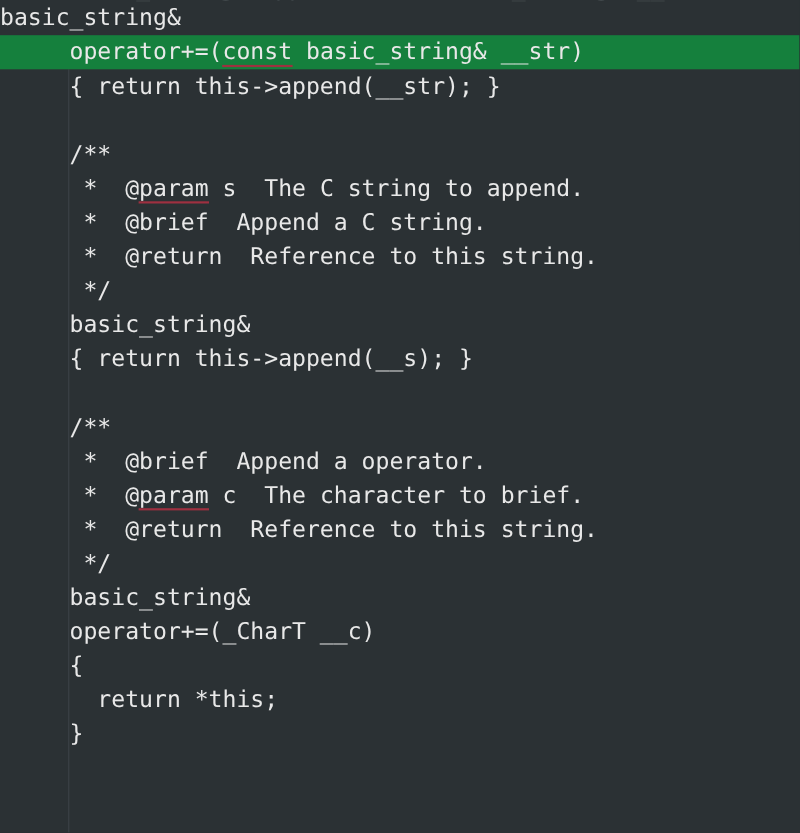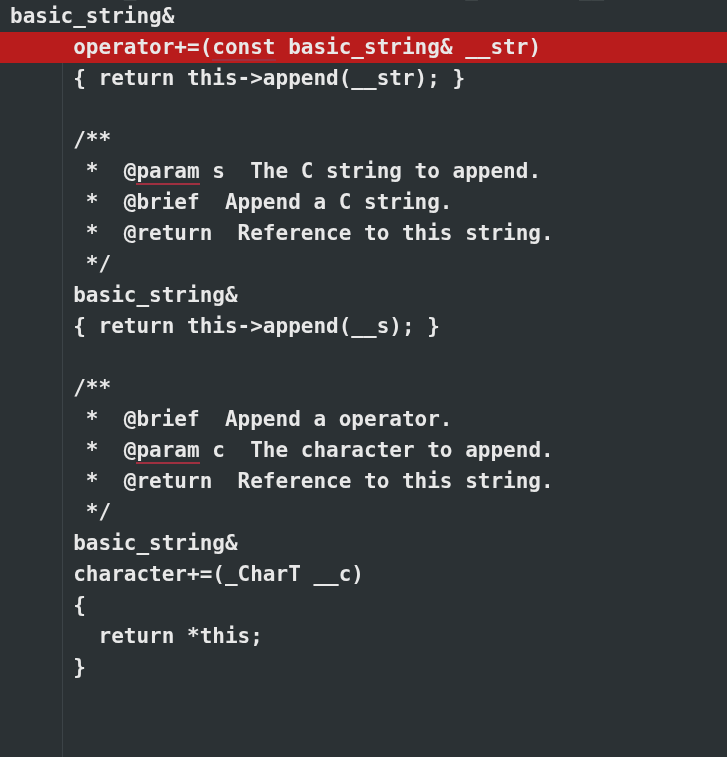--- a/index.html
+++ b/index.html
@@ -40,26 +40,24 @@
     left: 0;
     top: 1px;
     width: 727px;
   }
 
   .line {
     position: relative;
     height: 31px;
     line-height: 31px;
     white-space: pre;
-    padding-left: 10px;
     box-sizing: border-box;
-    font-weight: bold;
   }
   .line.current {
-    background: #b91c1c;
+    background: #15803d;
   }
 
   
   .indent-guide {
     position: absolute;
     left: 62px;
     top: 63px;
     width: 1px;
     height: 694px;
     background: #3c4347;
@@ -100,23 +98,23 @@
       <div class="line"><span class="tok">     /**</span></div>
       <div class="line"><span class="tok">      *  @</span><span class="tok underline-red">param</span><span class="tok"> s  The C string to append.</span></div>
       <div class="line"><span class="tok">      *  @brief  Append a C string.</span></div>
       <div class="line"><span class="tok">      *  @return  Reference to this string.</span></div>
       <div class="line"><span class="tok">      */</span></div>
       <div class="line"><span class="tok">     basic_string&amp;</span></div>
       <div class="line"><span class="tok">     { return this-&gt;append(__s); }</span></div>
       <div class="line"><span class="tok"></span></div>
       <div class="line"><span class="tok">     /**</span></div>
       <div class="line"><span class="tok">      *  @brief  Append a operator.</span></div>
-      <div class="line"><span class="tok">      *  @</span><span class="tok underline-red">param</span><span class="tok"> c  The character to append.</span></div>
+      <div class="line"><span class="tok">      *  @</span><span class="tok underline-red">param</span><span class="tok"> c  The character to brief.</span></div>
       <div class="line"><span class="tok">      *  @return  Reference to this string.</span></div>
       <div class="line"><span class="tok">      */</span></div>
       <div class="line"><span class="tok">     basic_string&amp;</span></div>
-      <div class="line"><span class="tok">     character+=(_CharT __c)</span></div>
+      <div class="line"><span class="tok">     operator+=(_CharT __c)</span></div>
       <div class="line"><span class="tok">     {</span></div>
       <div class="line"><span class="tok">       return *this;</span></div>
       <div class="line"><span class="tok">     }</span></div>
     </div>
 
 </div>
 
 </body></html>

